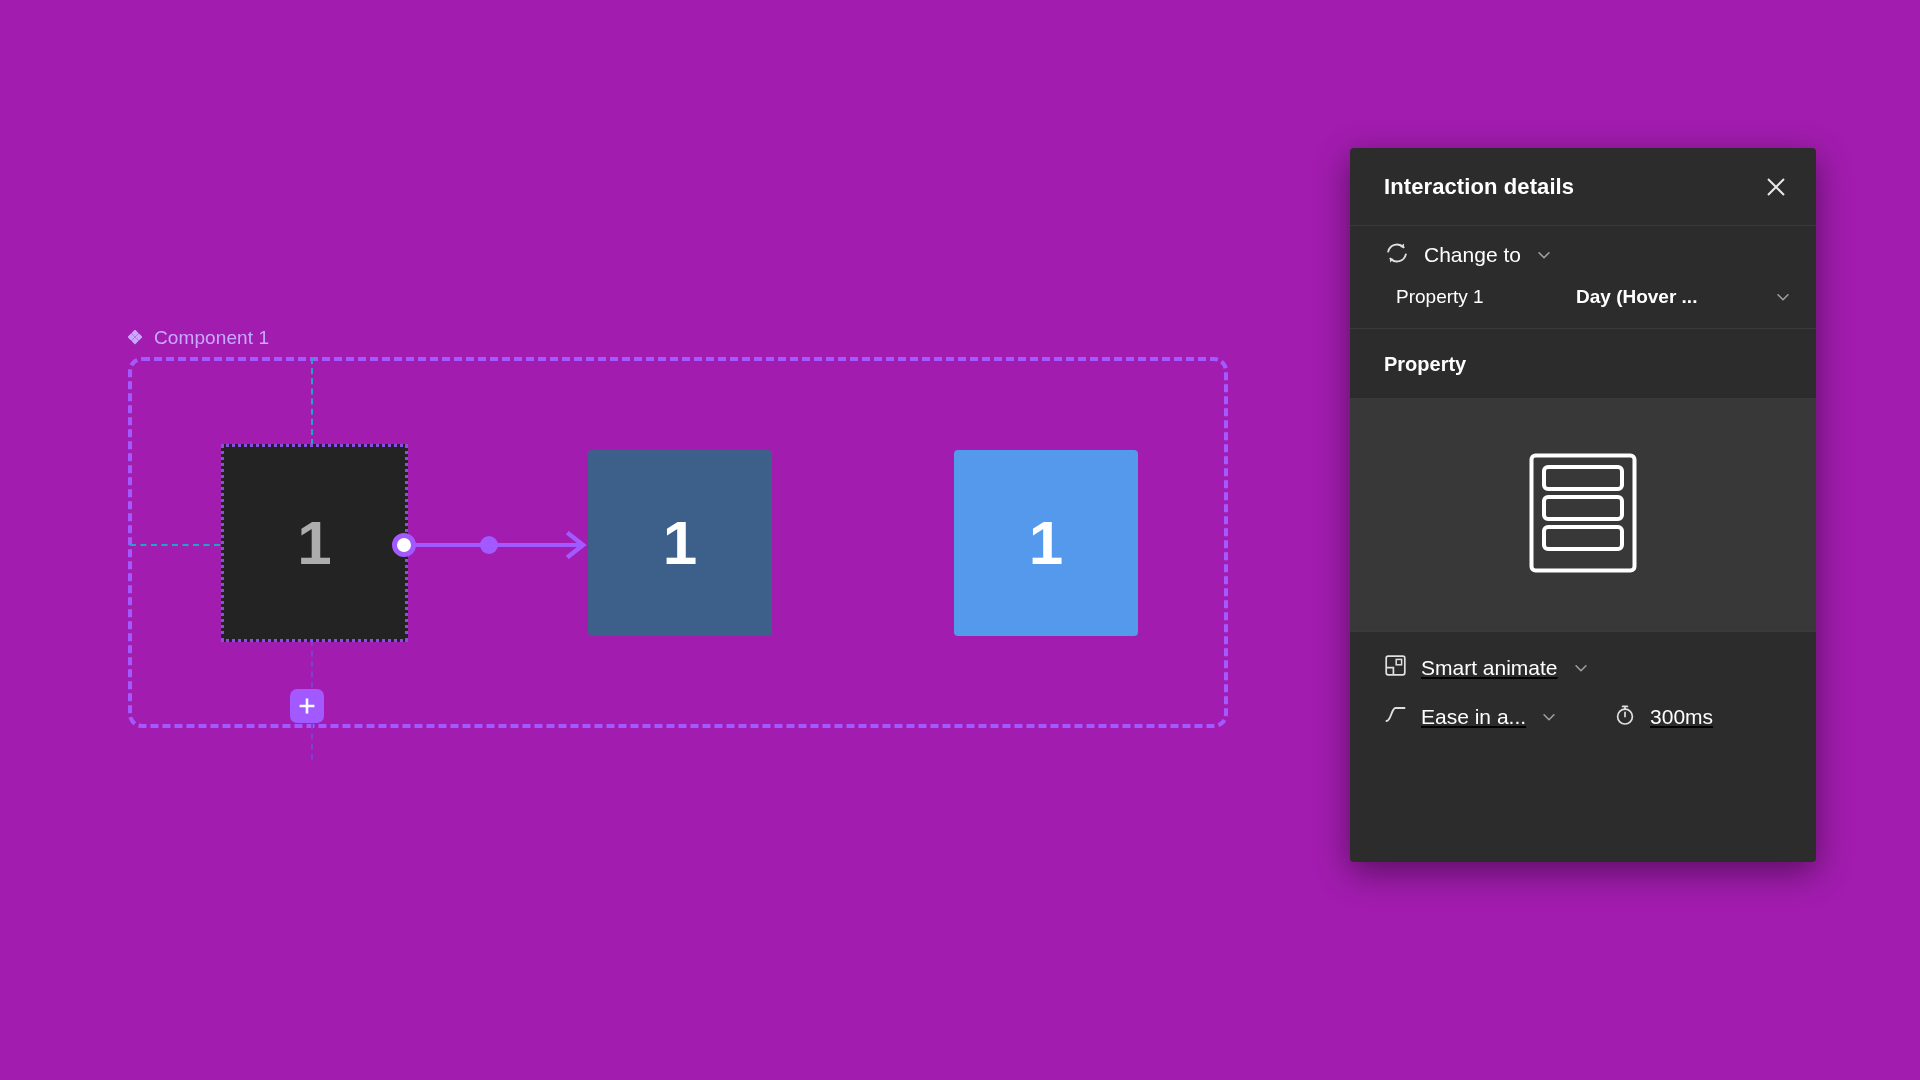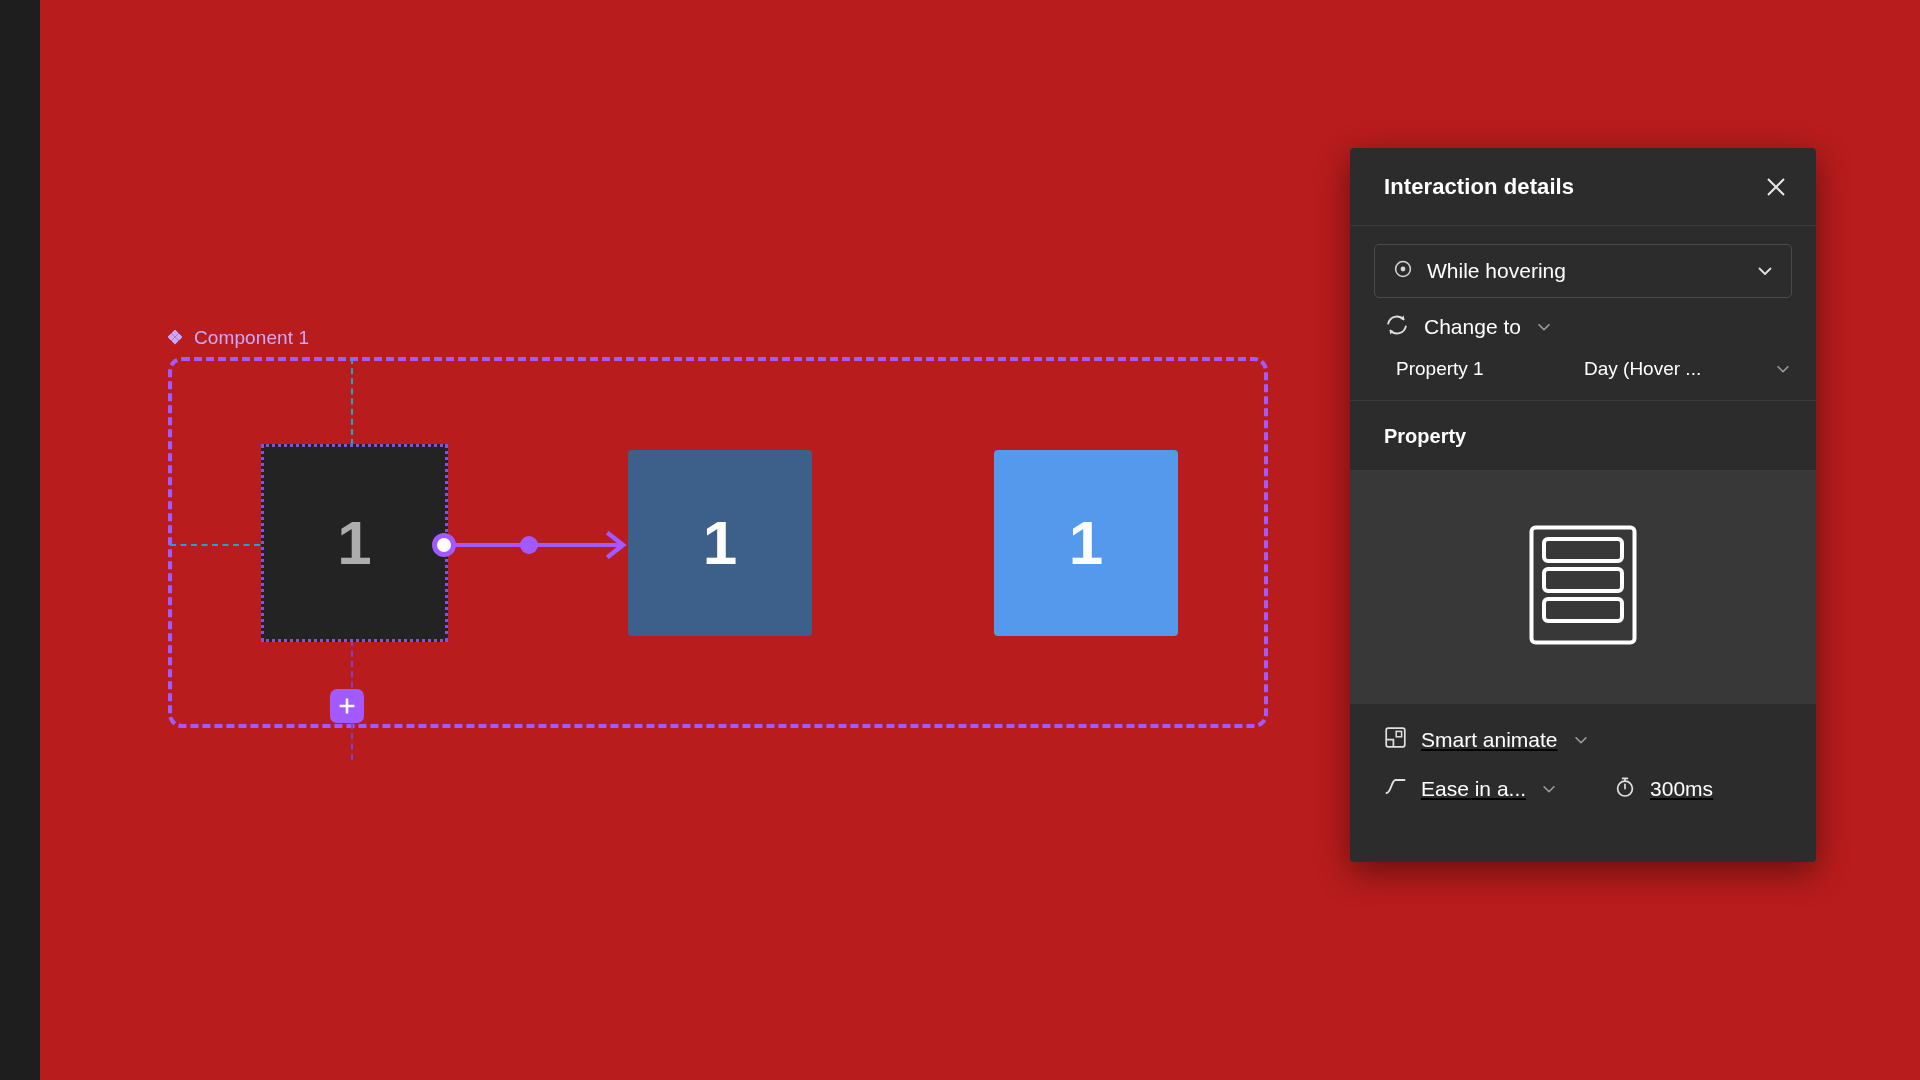--- a/index.html
+++ b/index.html
@@ -6,21 +6,21 @@
   body{
     width:1920px;height:1080px;
     background:#1E1E1E;
     font-family:"Liberation Sans", sans-serif;
     overflow:hidden;
     position:relative;
     -webkit-font-smoothing:antialiased;
   }
 
   
-  #canvas{position:absolute;inset:0;background:#b91c1c;margin-left:40px;}
+  #canvas{position:absolute;inset:0;background:#a21caf;}
 
   
   .frame-label{
     position:absolute;left:128px;top:327px;
     display:flex;align-items:center;gap:9px;
     color:#C9A9FF;font-size:19px;letter-spacing:.1px;
     white-space:nowrap;
   }
   .frame-label .comp-icon{display:block;width:17px;height:17px;}
 
@@ -138,24 +138,23 @@
   .action-row{
     display:flex;align-items:center;gap:14px;
     padding:14px 24px 0 34px;
   }
   .action-row .label{color:#FFFFFF;font-size:21px;}
 
   .property-row{
     display:flex;align-items:center;
     padding:16px 24px 20px 46px;
     border-bottom:1px solid #3A3A3A;
-    gap:8px;
   }
   .property-row .p-name{color:#FFFFFF;font-size:19px;width:180px;}
-  .property-row .p-val{color:#FFFFFF;font-size:19px;flex:1;white-space:nowrap;overflow:hidden;}
+  .property-row .p-val{color:#FFFFFF;font-size:19px;flex:1;white-space:nowrap;overflow:hidden;font-weight:bold;}
 
   .section-title{
     padding:24px 34px 22px 34px;
     color:#FFFFFF;font-size:20px;font-weight:700;
     border-bottom:1px solid #3A3A3A;
   }
 
   .preview{
     height:232px;background:#383838;
     display:flex;align-items:center;justify-content:center;
@@ -230,36 +229,20 @@
 
   <div class="panel-header">
     <div class="panel-title">Interaction details</div>
     <div class="close-btn">
       <svg class="icon" width="26" height="26" viewBox="0 0 26 26" xmlns="http://www.w3.org/2000/svg">
         <path d="M5 5 L21 21 M21 5 L5 21" stroke="#E8E8E8" stroke-width="2" stroke-linecap="butt"></path>
       </svg>
     </div>
   </div>
 
-  <div class="trigger-row">
-    <div class="trigger-select">
-      <span class="icon">
-        <svg width="20" height="20" viewBox="0 0 20 20" xmlns="http://www.w3.org/2000/svg">
-          <circle cx="10" cy="10" r="7.4" fill="none" stroke="#D6D6D6" stroke-width="1.5"></circle>
-          <circle cx="10" cy="10" r="2.4" fill="#D6D6D6"></circle>
-        </svg>
-      </span>
-      <span class="label">While hovering</span>
-      <span class="icon">
-        <svg class="chev" width="20" height="20" viewBox="0 0 20 20" xmlns="http://www.w3.org/2000/svg">
-          <path d="M4.5 7.5 L10 13 L15.5 7.5" fill="none" stroke="#E0E0E0" stroke-width="1.8" stroke-linecap="round" stroke-linejoin="round"></path>
-        </svg>
-      </span>
-    </div>
-  </div>
 
   <div class="action-row">
     <span class="icon">
       <svg width="26" height="26" viewBox="0 0 26 26" xmlns="http://www.w3.org/2000/svg">
         <path d="M4.2 11.6 A9 9 0 0 1 19.6 7.4" fill="none" stroke="#E0E0E0" stroke-width="1.9" stroke-linecap="round"></path>
         <path d="M21.8 14.4 A9 9 0 0 1 6.4 18.6" fill="none" stroke="#E0E0E0" stroke-width="1.9" stroke-linecap="round"></path>
         <path d="M19.9 3.6 L20.2 7.8 L16.1 7.0 Z" fill="#E0E0E0"></path>
         <path d="M6.1 22.4 L5.8 18.2 L9.9 19.0 Z" fill="#E0E0E0"></path>
       </svg>
     </span>

